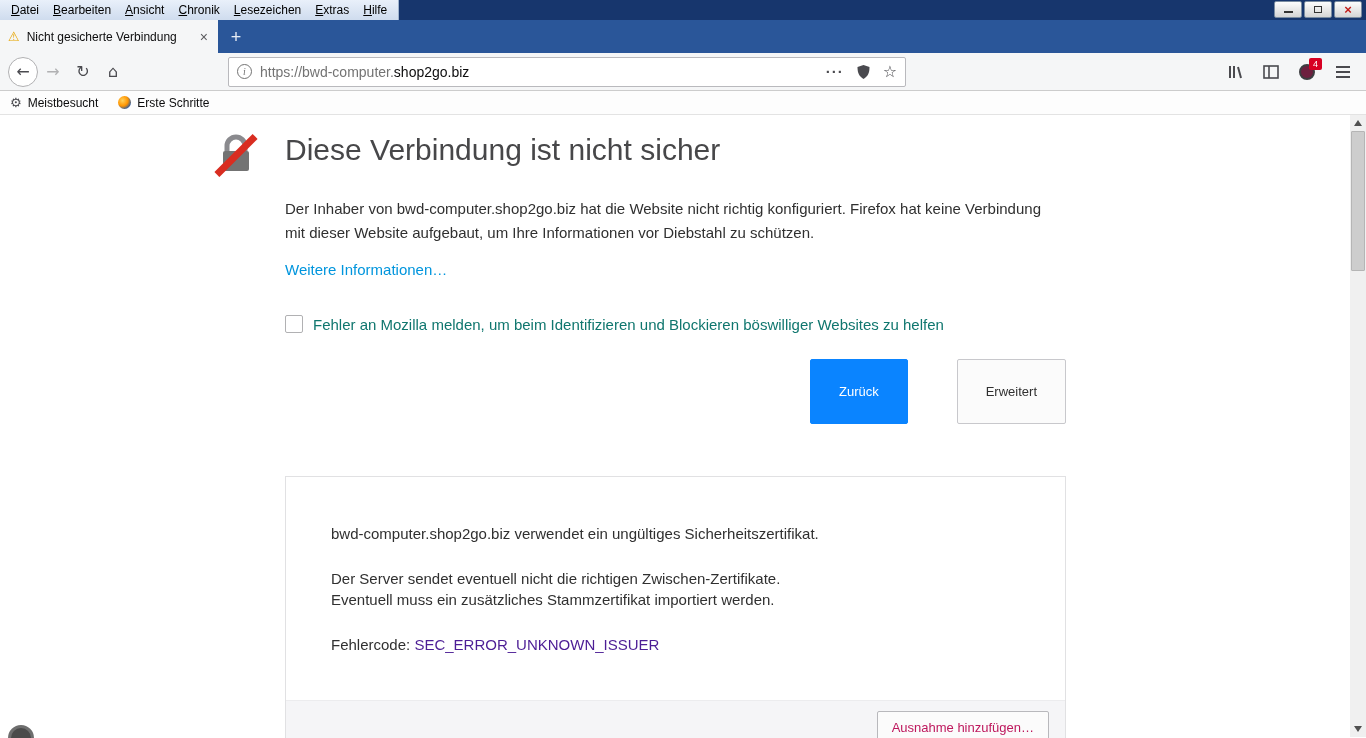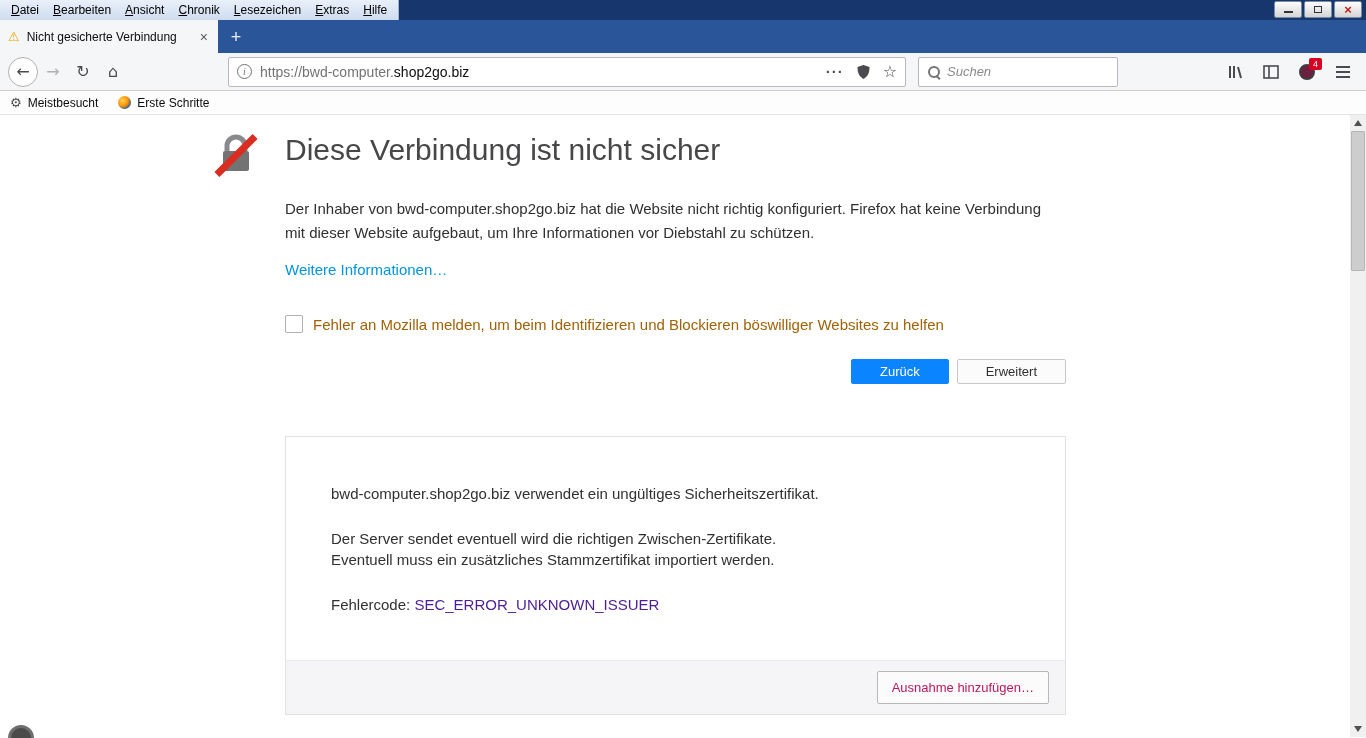--- a/index.html
+++ b/index.html
@@ -63,23 +63,23 @@
 
   
   .content { position:relative; height:622px; background:#fff; }
   .error-page { position:relative; margin-left:285px; width:781px; padding-top:18px; }
   .lock-icon { position:absolute; left:-72px; top:16px; width:46px; height:46px; }
   h1.page-title { font-size:30px; font-weight:300; color:#474749; letter-spacing:0; margin:0 0 30px; }
   .desc { font-size:15px; color:#303030; line-height:24px; margin-bottom:16px; max-width:775px; }
   .learn-more { display:inline-block; font-size:15px; color:#0095dd; text-decoration:none; margin-bottom:37px; cursor:pointer; }
   .report-row { display:flex; align-items:center; gap:10px; margin-bottom:26px; }
   .checkbox { width:18px; height:18px; border:1px solid #b1b1b3; border-radius:2px; background:#fff; flex:none; }
-  .report-label { font-size:15px; color:#a16207; }
+  .report-label { font-size:15px; color:#0f766e; }
   .btn-row { display:flex; justify-content:flex-end; gap:8px; }
-  .btn { font-size:13px; border-radius:2px; padding:4px 28px; border:1px solid transparent; cursor:pointer; font-family:"Liberation Sans", sans-serif; }
+  .btn { font-size:13px; border-radius:2px; padding:24px 28px; border:1px solid transparent; cursor:pointer; font-family:"Liberation Sans", sans-serif;margin-left:41px; }
   .btn-primary { background:#0a84ff; color:#fff; border-color:#0a84ff; }
   .btn-secondary { background:#fbfbfb; color:#303030; border-color:#c8c8cc; }
 
   .advanced-panel { margin-top:52px; border:1px solid #e1e1e3; background:#fff; }
   .panel-body { padding:46px 45px 45px; }
   .panel-body p { font-size:15px; color:#303030; line-height:21px; }
   .cert-line { margin-bottom:24px; }
   .detail-lines p { margin:0; }
   .error-line { margin-top:24px; }
   .error-code-link { color:#4c1d95; text-decoration:none; cursor:pointer; }
@@ -144,24 +144,20 @@
         <span class="dots-icon">···</span>
         <span class="shield-icon">
           <svg width="15" height="16" viewBox="0 0 15 16">
               <path d="M7.5 1 L13.5 3 C13.5 8 12.5 12 7.5 15 C2.5 12 1.5 8 1.5 3 Z" fill="#4a4a4f"></path>
             </svg>
         </span>
         <span class="star-icon">☆</span>
       </span>
     </div>
 
-    <div class="searchbar">
-      <span class="magnifier"></span>
-      <input class="search-input" type="text" placeholder="Suchen" style="">
-    </div>
 
     <div class="toolbar-right">
       <span class="nav-icon library-icon">
         <svg width="16" height="16" viewBox="0 0 16 16">
             <g stroke="#4a4a4f" stroke-width="2" fill="none">
               <line x1="3" y1="2" x2="3" y2="14"></line>
               <line x1="7" y1="2" x2="7" y2="14"></line>
               <line x1="11" y1="3" x2="14" y2="14"></line>
             </g>
           </svg>
@@ -219,21 +215,21 @@
 
       <div class="btn-row">
         <button class="btn btn-primary">Zurück</button>
         <button class="btn btn-secondary">Erweitert</button>
       </div>
 
       <div class="advanced-panel">
         <div class="panel-body">
           <p class="cert-line">bwd-computer.shop2go.biz verwendet ein ungültiges Sicherheitszertifikat.</p>
           <div class="detail-lines">
-            <p>Der Server sendet eventuell wird die richtigen Zwischen-Zertifikate.</p>
+            <p>Der Server sendet eventuell nicht die richtigen Zwischen-Zertifikate.</p>
             <p>Eventuell muss ein zusätzliches Stammzertifikat importiert werden.</p>
           </div>
           <p class="error-line"><span>Fehlercode: </span><a class="error-code-link">SEC_ERROR_UNKNOWN_ISSUER</a></p>
         </div>
         <div class="panel-footer">
           <button class="btn-exception">Ausnahme hinzufügen…</button>
         </div>
       </div>
 
     </div>

